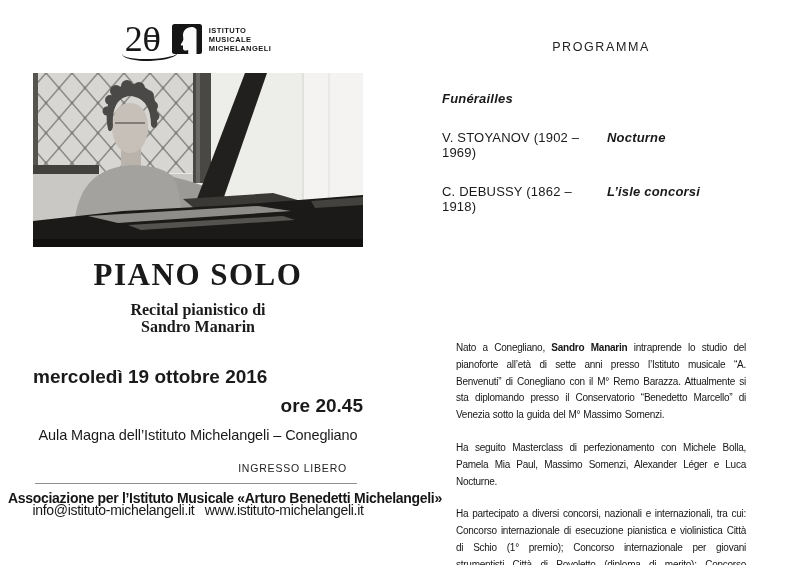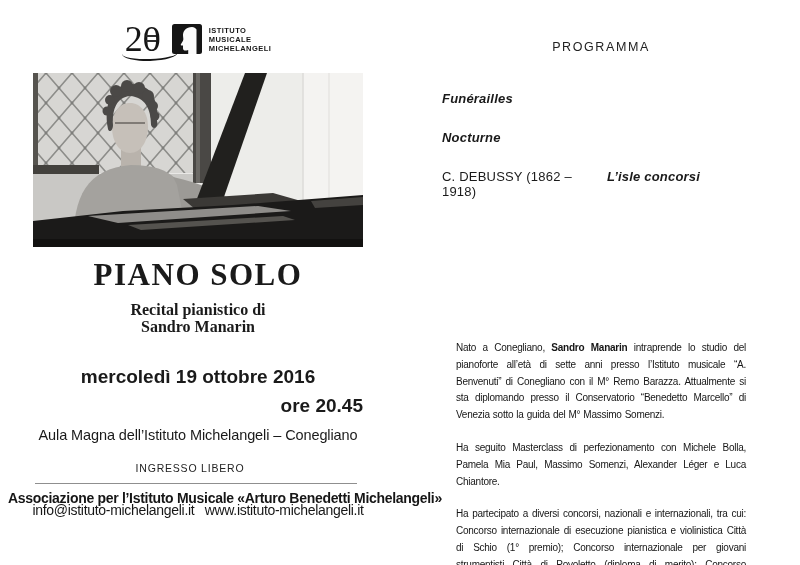--- a/index.html
+++ b/index.html
@@ -25,24 +25,24 @@
 
   
   .photo{position:absolute;top:73px;left:0;width:330px;height:174px;}
   .photo svg{display:block;}
 
   
   .title{position:absolute;top:257px;left:0;right:0;text-align:center;
     font-family:"Liberation Serif",serif;font-weight:bold;font-size:31px;letter-spacing:1.5px;}
   .subtitle{position:absolute;top:301px;left:0;right:0;text-align:center;
     font-family:"Liberation Serif",serif;font-weight:bold;font-size:16px;line-height:17px;}
-  .event-date{position:absolute;top:366px;left:0;right:0;text-align:center;font-weight:bold;font-size:19px;}
+  .event-date{position:absolute;top:366px;left:0;right:0;text-align:left;font-weight:bold;font-size:19px;}
   .event-time{position:absolute;top:395px;left:0;right:0;text-align:right;font-weight:bold;font-size:19px;}
   .event-venue{position:absolute;top:427px;left:-20px;right:-20px;text-align:center;font-size:14.5px;letter-spacing:-.1px;}
-  .admission{position:absolute;top:462px;left:0;right:16px;text-align:center;font-size:10.5px;letter-spacing:.8px;color:#222;}
+  .admission{position:absolute;top:462px;left:0;right:16px;text-align:right;font-size:10.5px;letter-spacing:.8px;color:#222;}
   .divider{position:absolute;top:483px;left:2px;right:6px;border-top:1.6px solid #8f8f8f;}
   .assoc{position:absolute;top:492px;left:-25px;right:-25px;text-align:center;
     font-size:14px;line-height:12.2px;letter-spacing:-.3px;color:#161616;}
   .assoc .l1{font-weight:bold;white-space:nowrap;}
   .assoc div{white-space:nowrap;}
 
   
   .programma{position:absolute;top:40px;left:0;right:0;text-align:center;font-size:12.5px;letter-spacing:1.6px;color:#222;}
   .program{position:absolute;top:91px;left:2px;right:0;}
   .program-row{display:flex;align-items:baseline;margin-bottom:24px;font-size:13px;}
@@ -164,27 +164,28 @@
 
   <div class="page page-right">
 
     <div class="programma">PROGRAMMA</div>
 
     <div class="program">
       <div class="program-row">
         <span class="piece">Funérailles</span>
       </div>
       <div class="program-row">
+        <span class="composer">V. STOYANOV (1902 – 1969)</span>
         <span class="piece">Nocturne</span>
       </div>
       <div class="program-row">
         <span class="composer">C. DEBUSSY (1862 – 1918)</span>
         <span class="piece">L’isle concorsi</span>
       </div>
     </div>
 
     <div class="bio">
       <p><span>Nato a Conegliano, </span><b>Sandro Manarin</b><span> intraprende lo studio del pianoforte all’età di sette anni presso l’Istituto musicale “A. Benvenuti” di Conegliano con il M° Remo Barazza. Attualmente si sta diplomando presso il Conservatorio “Benedetto Marcello” di Venezia sotto la guida del M° Massimo Somenzi.</span></p>
-      <p>Ha seguito Masterclass di perfezionamento con Michele Bolla, Pamela Mia Paul, Massimo Somenzi, Alexander Léger e Luca Chiantore.</p>
+      <p>Ha seguito Masterclass di perfezionamento con Michele Bolla, Pamela Mia Paul, Massimo Somenzi, Alexander Léger e Luca Nocturne.</p>
       <p>Ha partecipato a diversi concorsi, nazionali e internazionali, tra cui: Concorso internazionale di esecuzione pianistica e violinistica Città di Schio (1° premio); Concorso internazionale per giovani strumentisti Città di Povoletto (diploma di merito); Concorso musicale europeo Città di Moncalieri (3° premio).</p>
     </div>
   </div>
 </div>
 
 </body></html>

